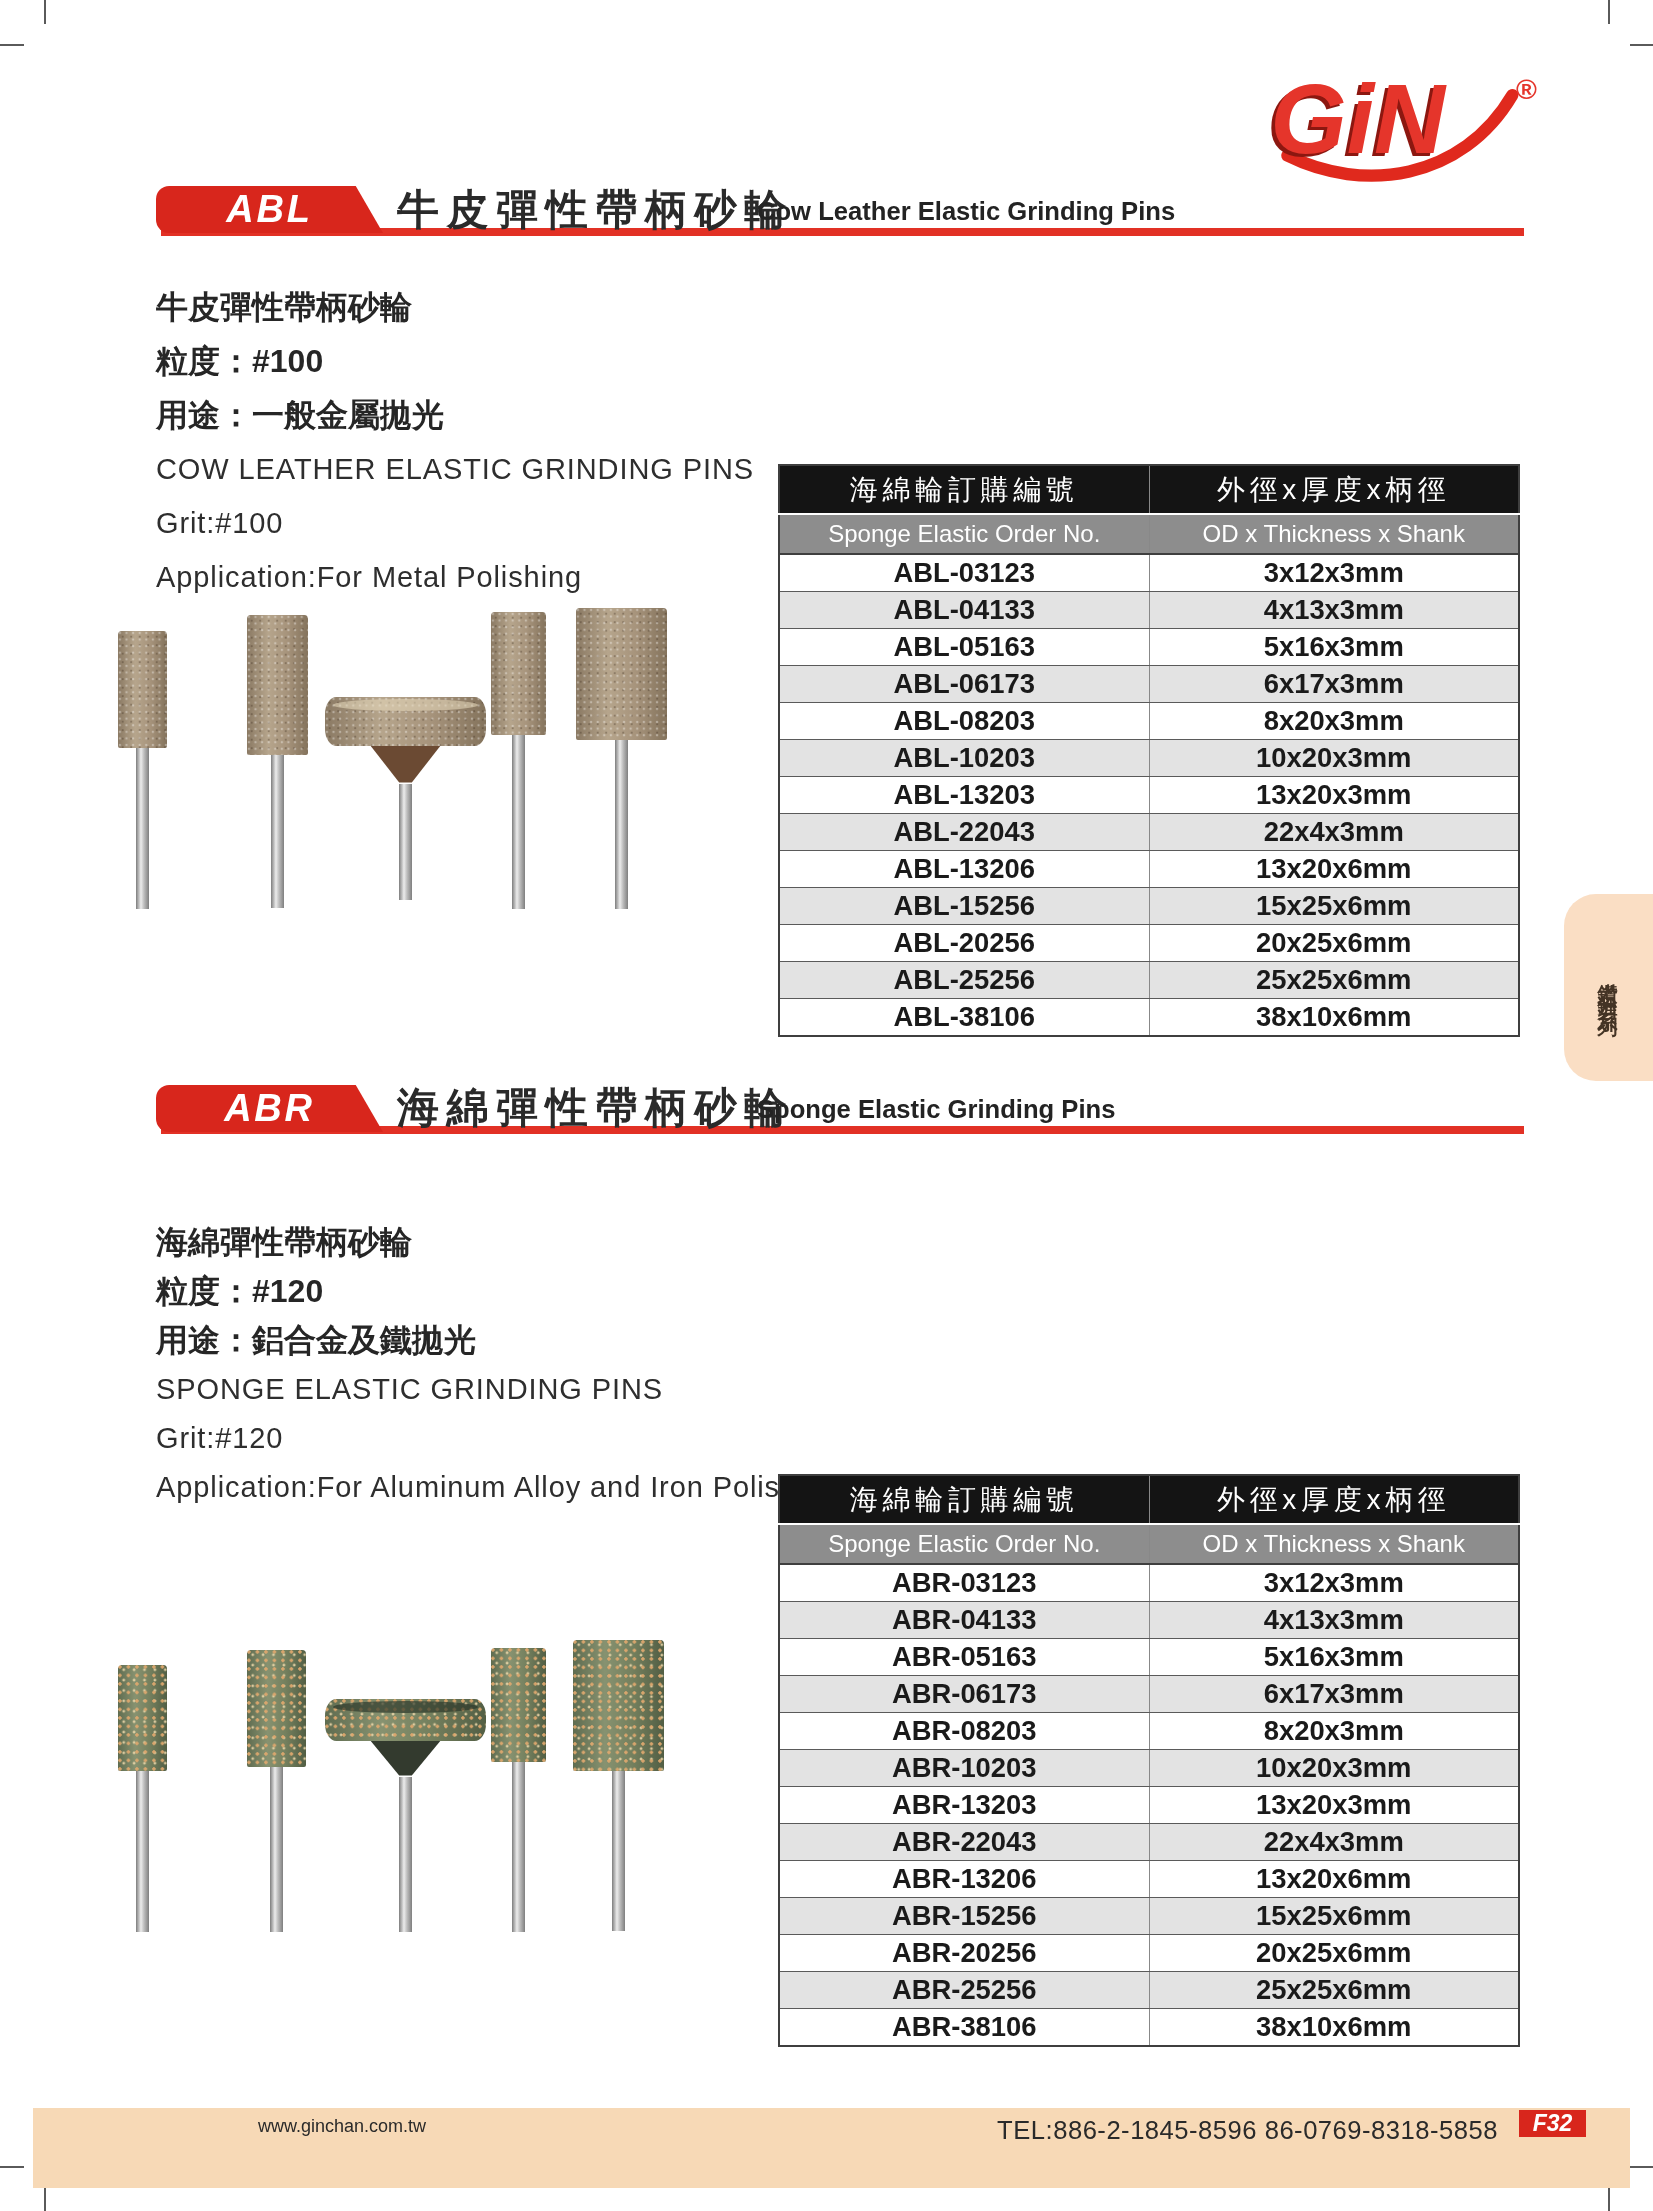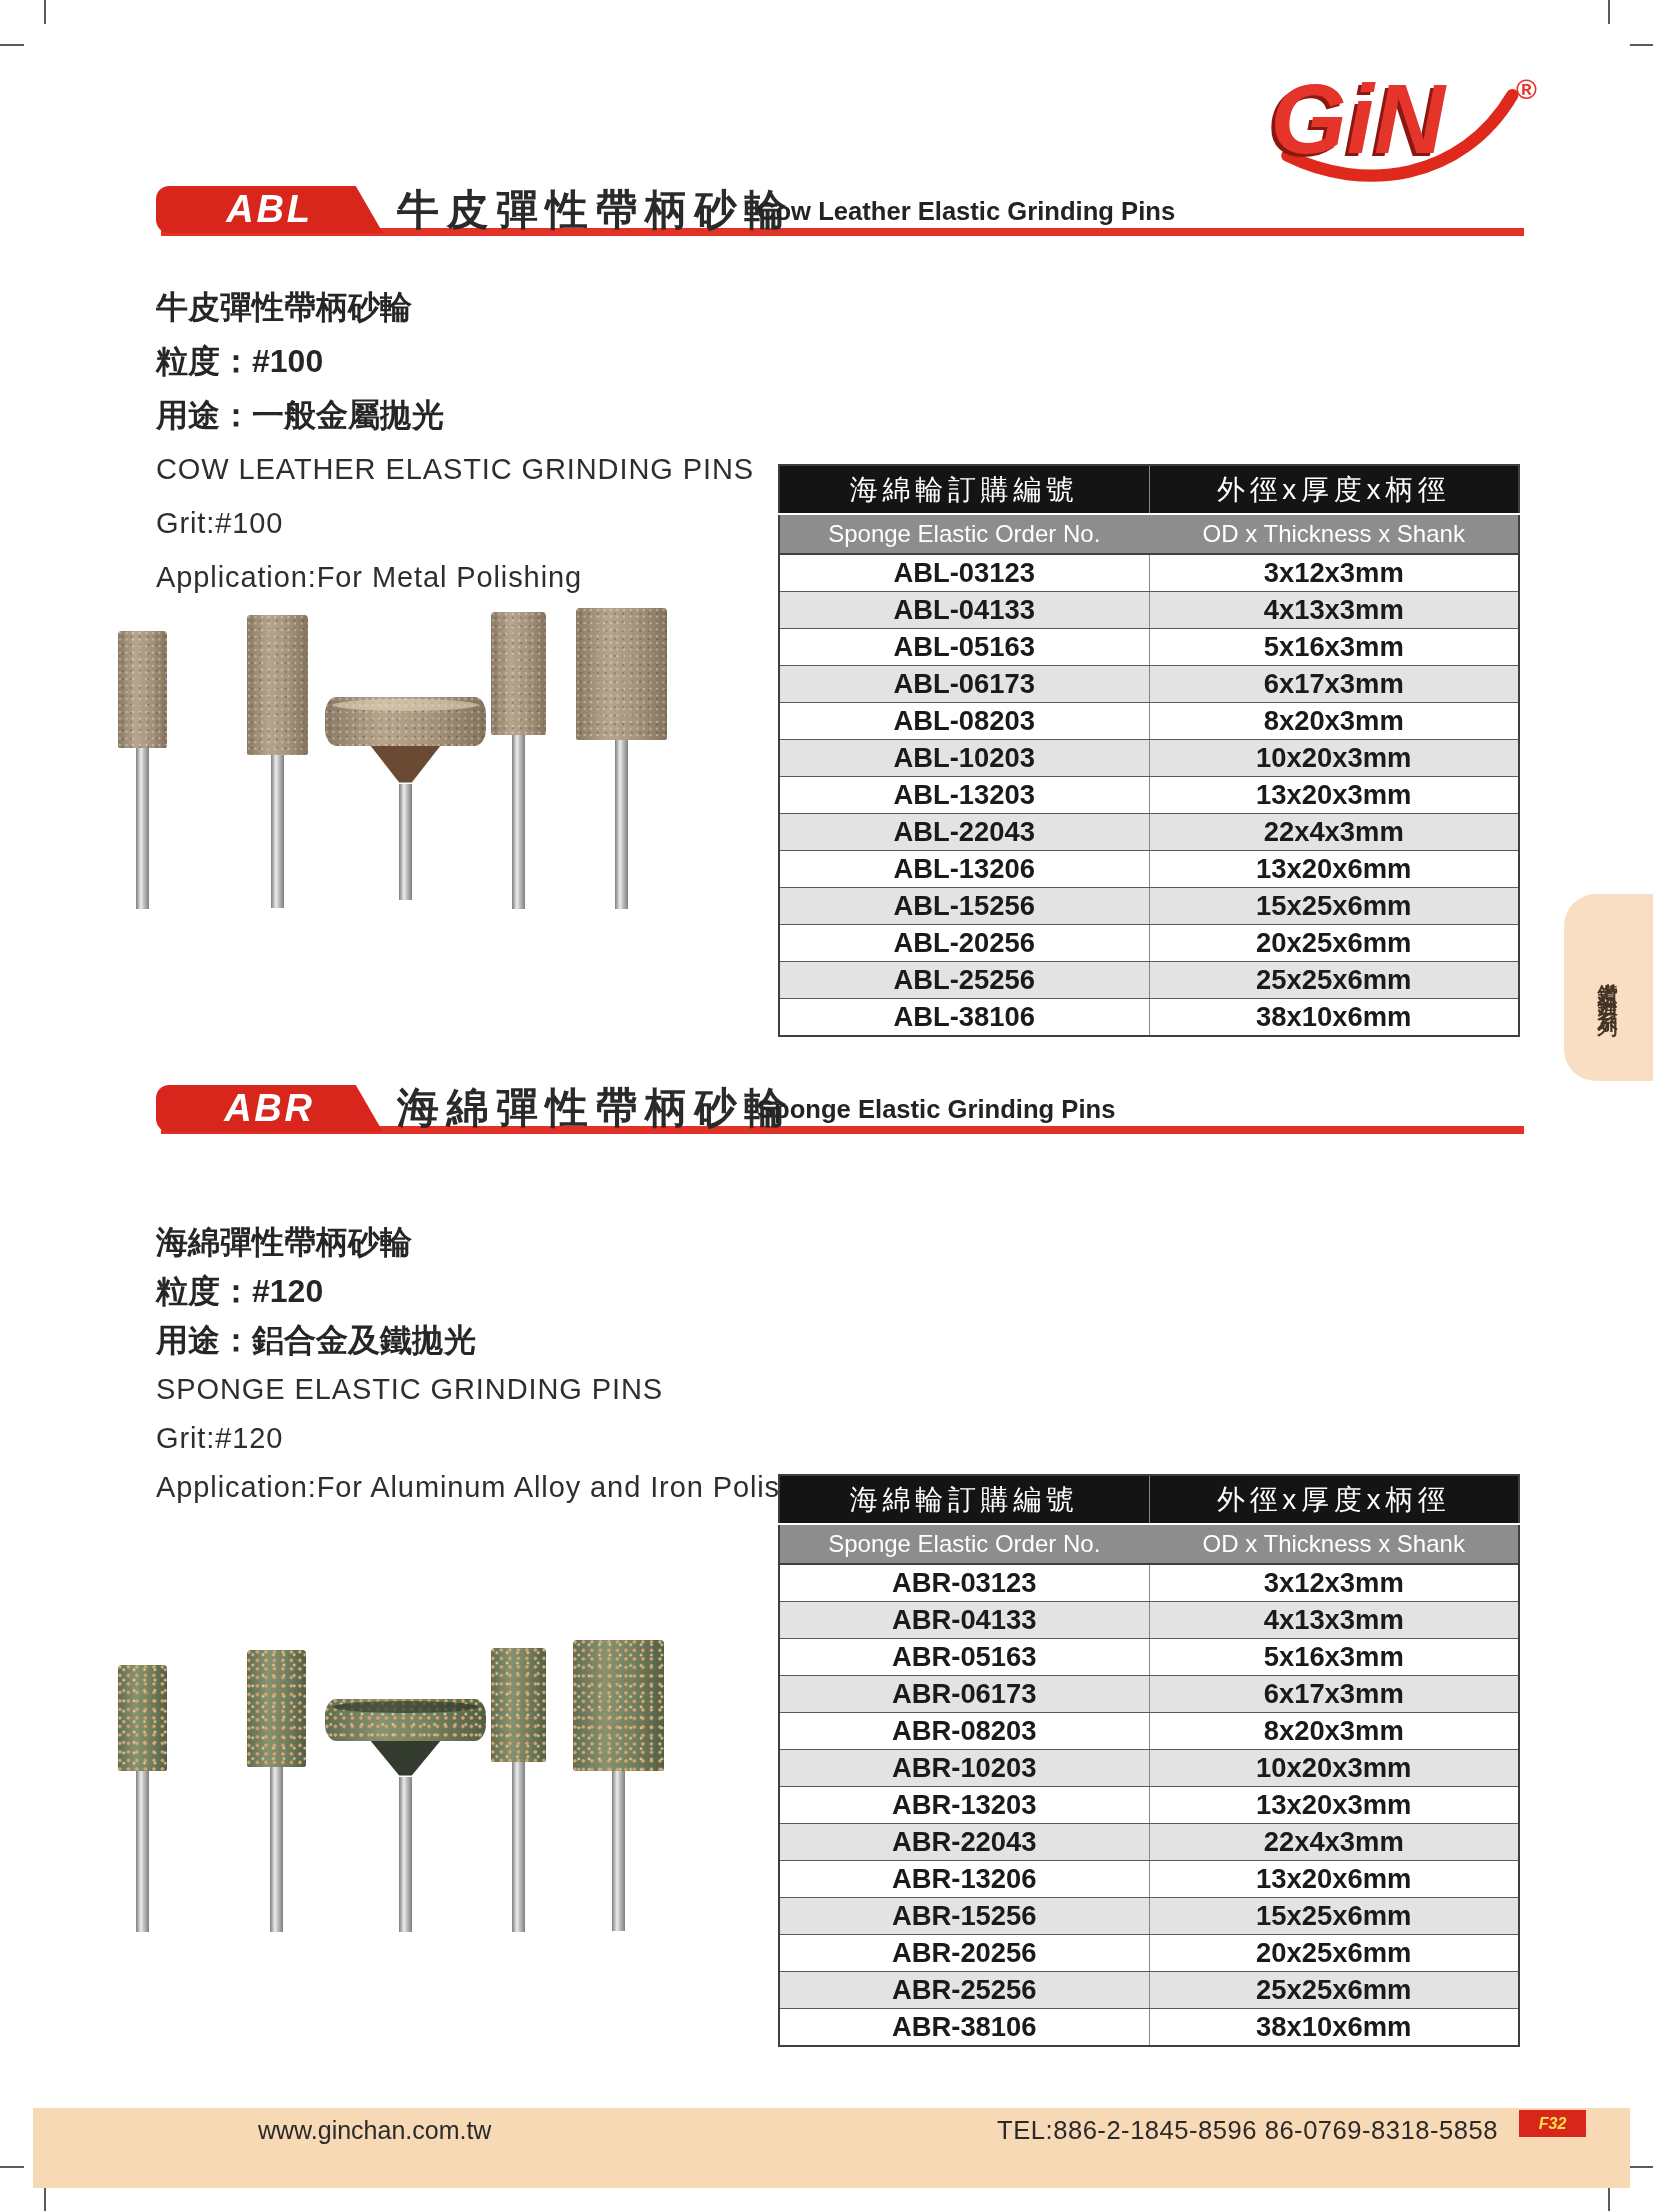--- a/index.html
+++ b/index.html
@@ -74,27 +74,27 @@
   .side-tab{
     position:absolute;right:0;top:894px;width:89px;height:187px;background:#fadec4;
     border-radius:32px 0 0 32px;display:flex;align-items:center;justify-content:center;
   }
   .side-tab span{
     writing-mode:vertical-rl;text-orientation:upright;font-size:20px;letter-spacing:6.6px;
     color:#443425;font-weight:bold;
   }
   
   .footer{position:absolute;left:33px;top:2108px;width:1597px;height:80px;background:#f7d9b6;}
-  .footer .site{position:absolute;left:225px;top:7.6px;font-size:25px;color:#2a2a2a;}
+  .footer .site{position:absolute;left:225px;top:7.6px;font-size:18px;color:#2a2a2a;}
   .footer .tel{position:absolute;right:132px;top:7.6px;font-size:25.6px;color:#2a2a2a;letter-spacing:0.5px;}
   .page-badge{
     position:absolute;left:1519px;top:2110px;width:67px;height:27.4px;background:#d8261c;
     display:flex;align-items:center;justify-content:center;
   }
-  .page-badge span{color:#fde047;font-size:16px;font-weight:bold;font-style:italic;}
+  .page-badge span{color:#ffffff;font-size:23px;font-weight:bold;font-style:italic;}
 </style>
 </head>
 <body>
 
 <div id="page">
 
   <div class="cropmark" style="left:44px;top:0;width:1.9px;height:24px;"></div>
   <div class="cropmark" style="left:0;top:44px;width:24px;height:1.9px;"></div>
   <div class="cropmark" style="left:1608px;top:0;width:1.9px;height:24px;"></div>
   <div class="cropmark" style="left:1630px;top:44px;width:24px;height:1.9px;"></div>

